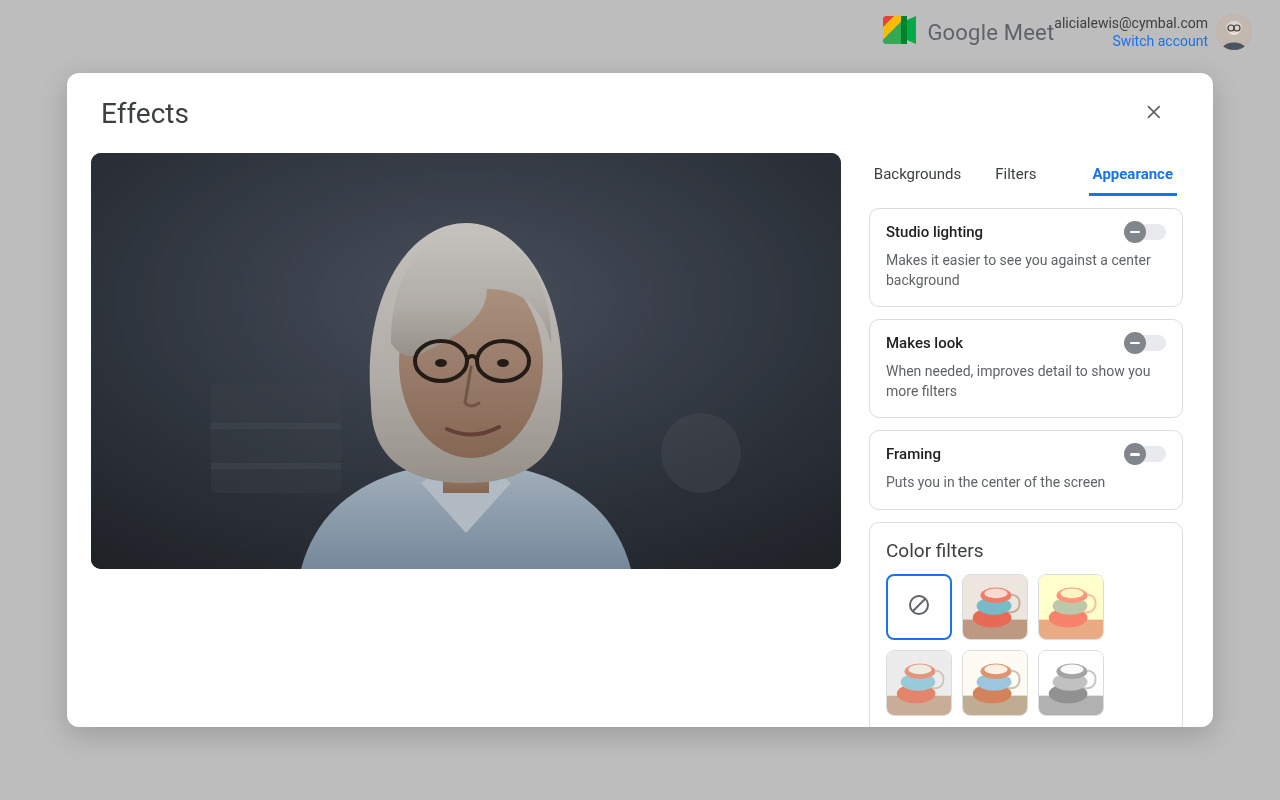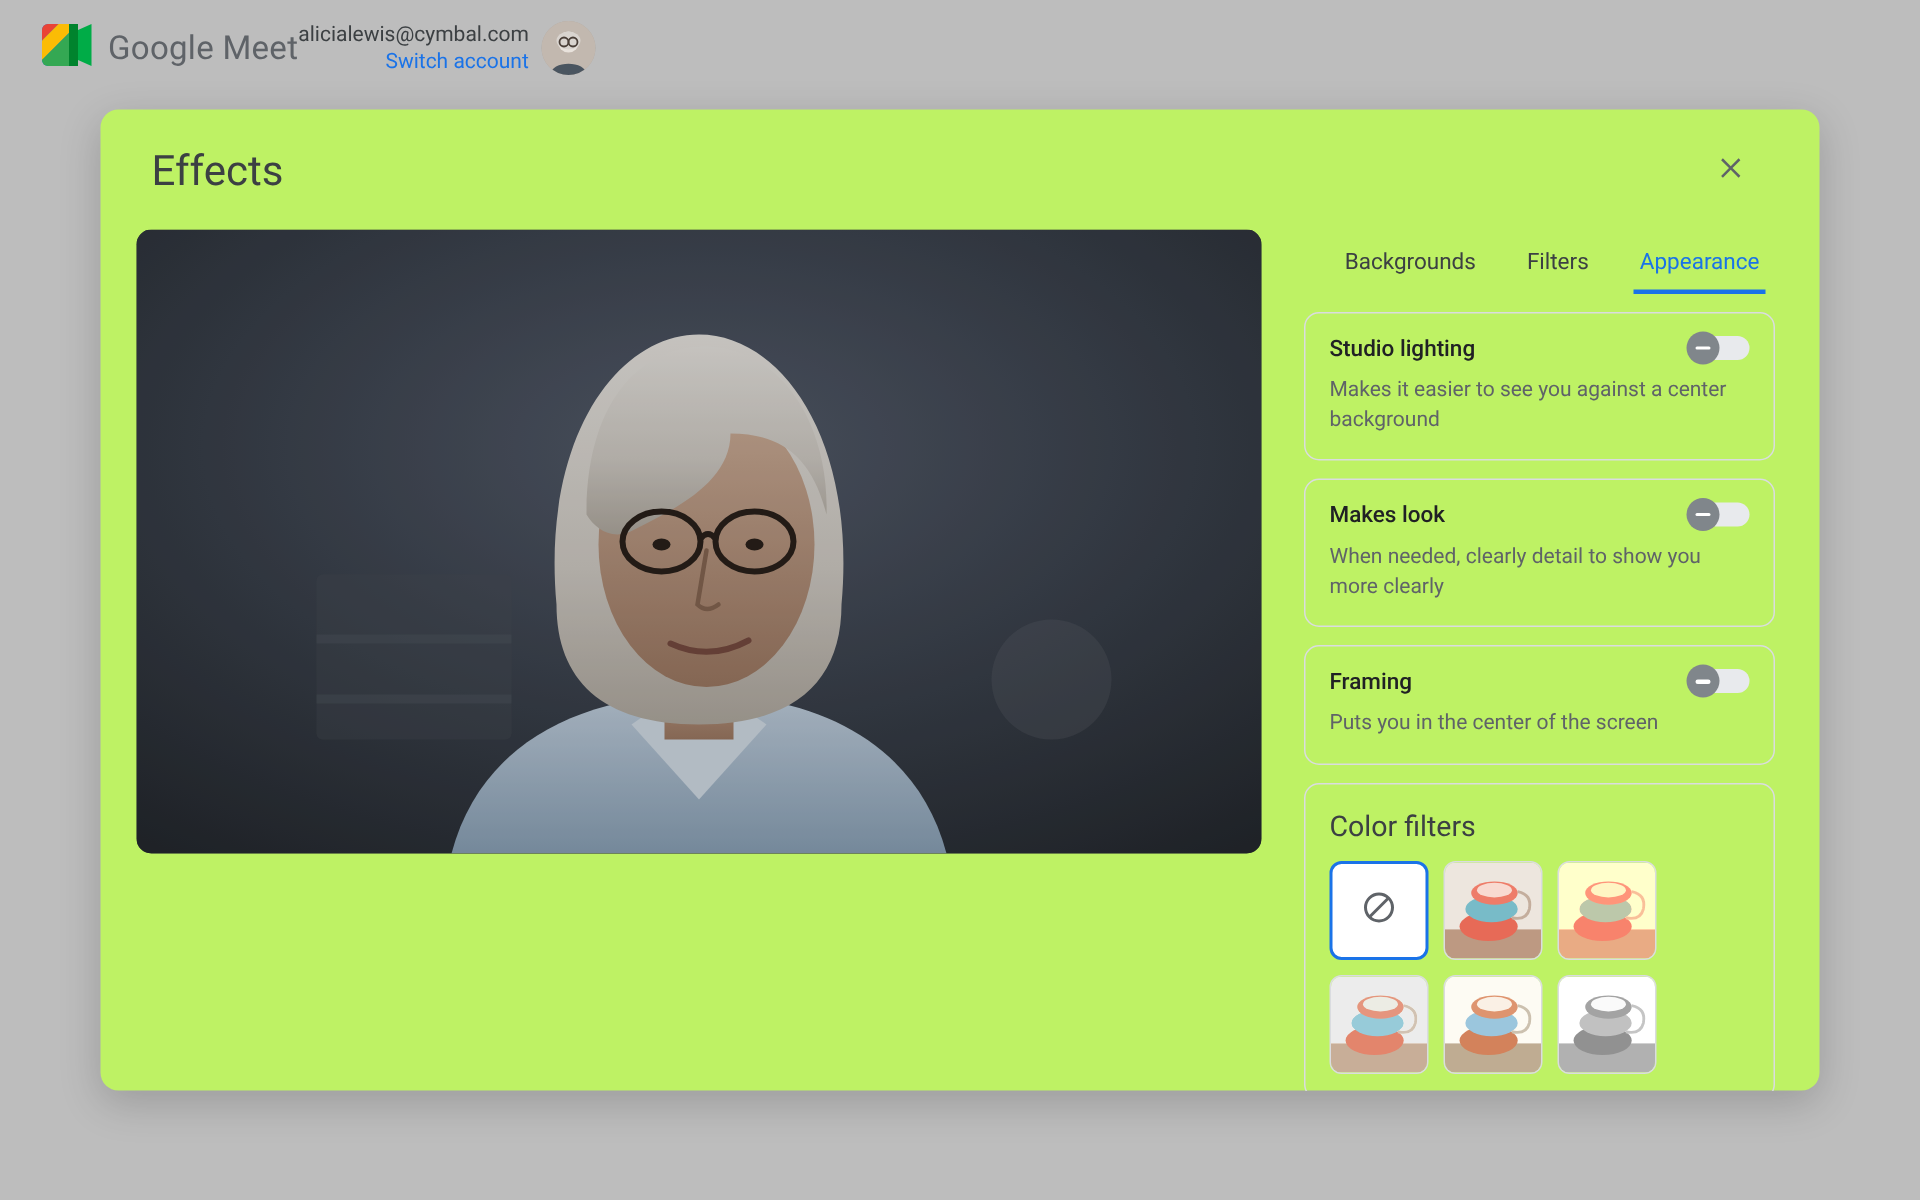--- a/index.html
+++ b/index.html
@@ -16,40 +16,40 @@
     font-family:"Google Sans",Roboto,Arial,sans-serif;
     color:var(--text);
     overflow:hidden;
     position:relative;
   }
 
   
   .topbar {
     position:absolute; top:0; left:0; right:0;
     height:64px;
-    display:flex; align-items:center; justify-content:flex-start;
+    display:flex; align-items:center; justify-content:flex-end;
     padding:16px 28px;
   }
   .brand { display:flex; align-items:center; gap:10px; }
   .brand-name {
     font-size:22px; color:#5f6368; letter-spacing:.2px; font-weight:400;
   }
   .account-block { display:flex; align-items:center; gap:8px; }
   .account-text { display:flex; flex-direction:column; align-items:flex-end; gap:2px; font-size:14px; }
   .account-email { color:#3c4043; }
   .switch-link { color:var(--accent); cursor:pointer; }
   .avatar {
     width:36px; height:36px; border-radius:50%; overflow:hidden;
     background:#b0a8a0; display:flex; align-items:flex-end; justify-content:center;
   }
 
   
   .card {
     position:absolute; left:67px; top:73px; width:1146px; height:654px;
-    background:#bef264; border-radius:12px;
+    background:#ffffff; border-radius:12px;
     box-shadow:0 8px 28px rgba(0,0,0,.18);
     display:flex; flex-direction:column; overflow:hidden;
   }
   .card-head {
     height:80px; display:flex; align-items:center; justify-content:space-between;
     padding:0 38px 0 34px;
   }
   .card-title { font-size:28px; font-weight:400; color:#3c4043; }
   .close-btn {
     width:40px; height:40px; border:none; background:none; cursor:pointer;
@@ -68,21 +68,21 @@
 
   
   .side { flex:1; display:flex; flex-direction:column; min-width:0; }
   .tabs {
     display:flex; gap:26px; padding:4px 8px 0; font-size:15px;
     justify-content:flex-end;
   }
   .tab {
     padding:8px 4px 10px; color:#3c4043; cursor:pointer; border-bottom:3px solid transparent;
   }
-  .tab.active { color:var(--accent); border-bottom-color:var(--accent); font-weight:400; }
+  .tab.active { color:var(--accent); border-bottom-color:var(--accent); font-weight:700;margin-left:22px; }
 
   .scroll { flex:1; overflow:auto; padding:12px 2px 20px; display:flex; flex-direction:column; gap:12px; }
 
   .setting {
     border:1px solid var(--border); border-radius:10px; padding:14px 16px 16px;
   }
   .setting-head { display:flex; align-items:center; justify-content:space-between; gap:20px; }
   .setting-title { font-size:15px; font-weight:500; color:#202124; }
   .setting-desc { font-size:14px; color:#5f6368; margin-top:10px; line-height:1.4; }
 
@@ -245,21 +245,21 @@
           <div class="setting-desc">Makes it easier to see you against a center background</div>
         </div>
 
         <div class="setting">
           <div class="setting-head">
             <div class="setting-title">Makes look</div>
             <div class="toggle">
               <div class="toggle-knob"></div>
             </div>
           </div>
-          <div class="setting-desc">When needed, clearly detail to show you more clearly</div>
+          <div class="setting-desc">When needed, improves detail to show you more filters</div>
         </div>
 
         <div class="setting">
           <div class="setting-head">
             <div class="setting-title">Framing</div>
             <div class="toggle">
               <div class="toggle-knob"></div>
             </div>
           </div>
           <div class="setting-desc">Puts you in the center of the screen</div>

